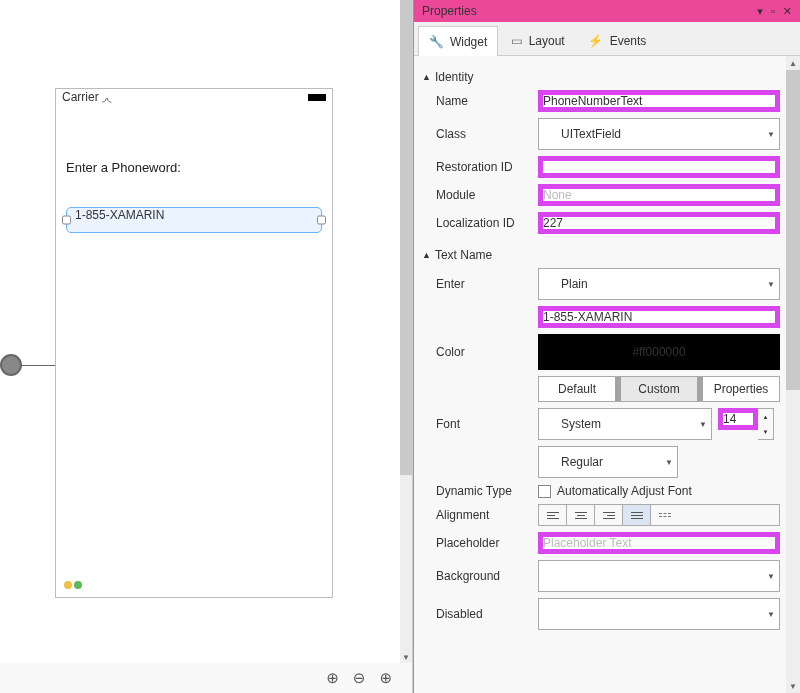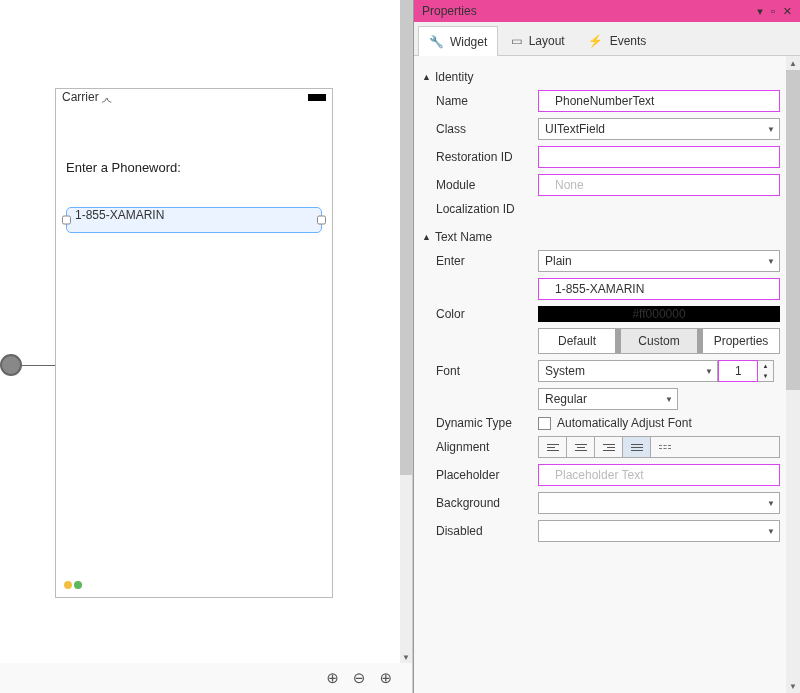--- a/index.html
+++ b/index.html
@@ -39,31 +39,31 @@
 .panel-scroll{position:absolute;right:0;top:0;bottom:0;width:14px;background:#eee}
 .panel-scroll-track{position:absolute;top:14px;bottom:14px;width:100%}
 .panel-scroll-thumb{position:absolute;top:0;width:100%;height:320px;background:#c9c9c9}
 .panel-scroll-arrow{position:absolute;width:100%;height:14px;display:flex;align-items:center;justify-content:center;font-size:8px;color:#666}
 .panel-content{position:absolute;left:0;right:14px;top:0;bottom:0;padding:8px 6px 8px 8px}
 .section-head{display:flex;align-items:center;gap:4px;margin-top:6px;margin-bottom:6px;font-size:12px}
 .section-head .caret{font-size:9px}
 .row{display:flex;align-items:center;margin-bottom:6px;padding-left:14px}
 .row-label{width:102px;font-size:12px;color:#333}
 .row-field{flex:1}
-input[type=text],select{width:100%;height:22px;border:1px solid #d946ef;padding:0 16px;background:#fff;font-size:12px}
+input[type=text],select{width:100%;height:22px;border:5px solid #d946ef;padding:0 0;background:#fff;font-size:12px}
 input.ghost::placeholder{color:#bbb}
-.fake-select{position:relative;display:flex;align-items:center;background:#fff;border:1px solid #aaa;height:22px;padding:0 6px}
+.fake-select{position:relative;display:flex;align-items:center;background:#fff;border:1px solid #aaa;height:32px;padding:0 22px}
 .fake-select .dd{position:absolute;right:4px;font-size:8px;color:#555}
 .fake-select.ghost{color:#bbb}
-.color-box{height:16px;background:#000;color:#fff;display:flex;align-items:center;justify-content:center;font-size:12px}
+.color-box{height:36px;background:#000;color:#fff;display:flex;align-items:center;justify-content:center;font-size:12px}
 .seg{display:flex;border:1px solid #aaa;height:26px}
 .seg .sbtn{flex:1;display:flex;align-items:center;justify-content:center;font-size:12px;border-right:6px solid #a3a3a3;background:#fff}
 .seg .sbtn:last-child{border-right:none}
 .seg .sbtn.active{background:#e8e8e8}
-.font-row .row-field{display:flex;}
+.font-row .row-field{display:flex;gap:6px}
 .font-row .sysbox{flex:1}
 .spin{width:62px;display:flex}
 .spin input{width:40px}
 .spin .arrows{width:16px;display:flex;flex-direction:column;border:1px solid #aaa;border-left:none}
 .spin .arrows div{flex:1;font-size:6px;display:flex;align-items:center;justify-content:center}
 .align-group{display:flex;border:1px solid #aaa;height:22px}
 .align-group .abtn{width:28px;border-right:1px solid #aaa;display:flex;align-items:center;justify-content:center}
 .align-group .abtn:last-child{border-right:none}
 .align-group .abtn.active{background:#dce6f2}
 .albar{display:flex;gap:1px}
@@ -157,20 +157,21 @@
       <div class="row">
         <div class="row-label">Restoration ID</div>
         <div class="row-field"><input type="text" value="" style=""></div>
       </div>
       <div class="row">
         <div class="row-label">Module</div>
         <div class="row-field"><input type="text" class="ghost" placeholder="None" style=""></div>
       </div>
       <div class="row">
         <div class="row-label">Localization ID</div>
+        <div class="row-field"><input type="text" value="227" style=""></div>
       </div>
 
       <div class="section-head" style="margin-top:14px">
         <span class="caret">▲</span>
         <span>Text Name</span>
       </div>
       <div class="row">
         <div class="row-label">Enter</div>
         <div class="row-field">
             <div class="fake-select">

